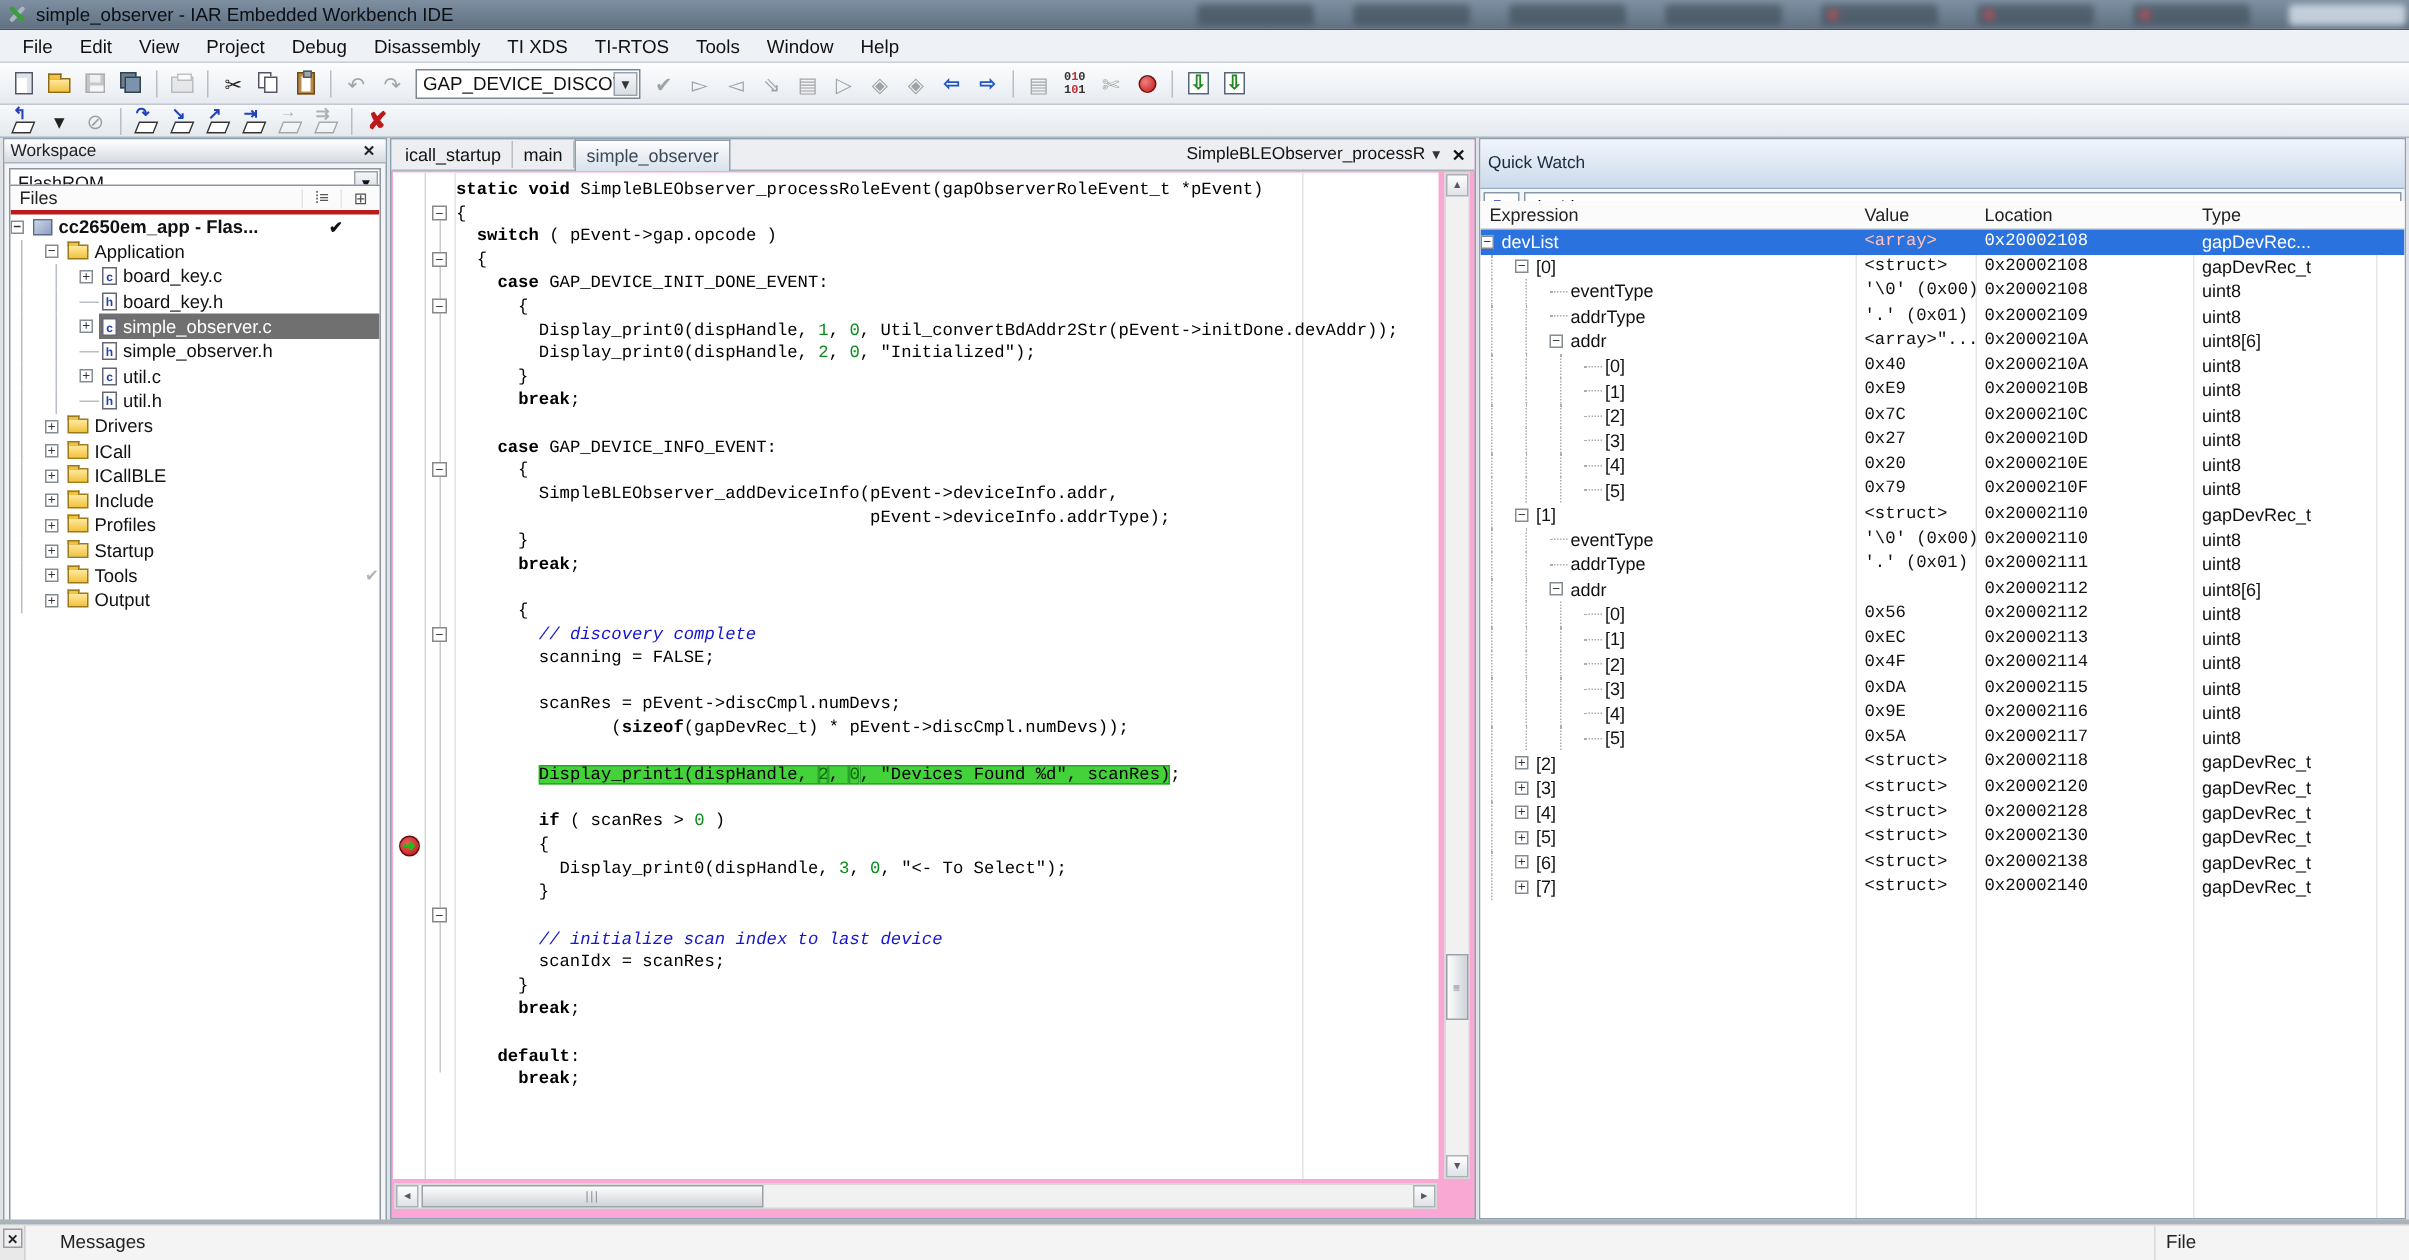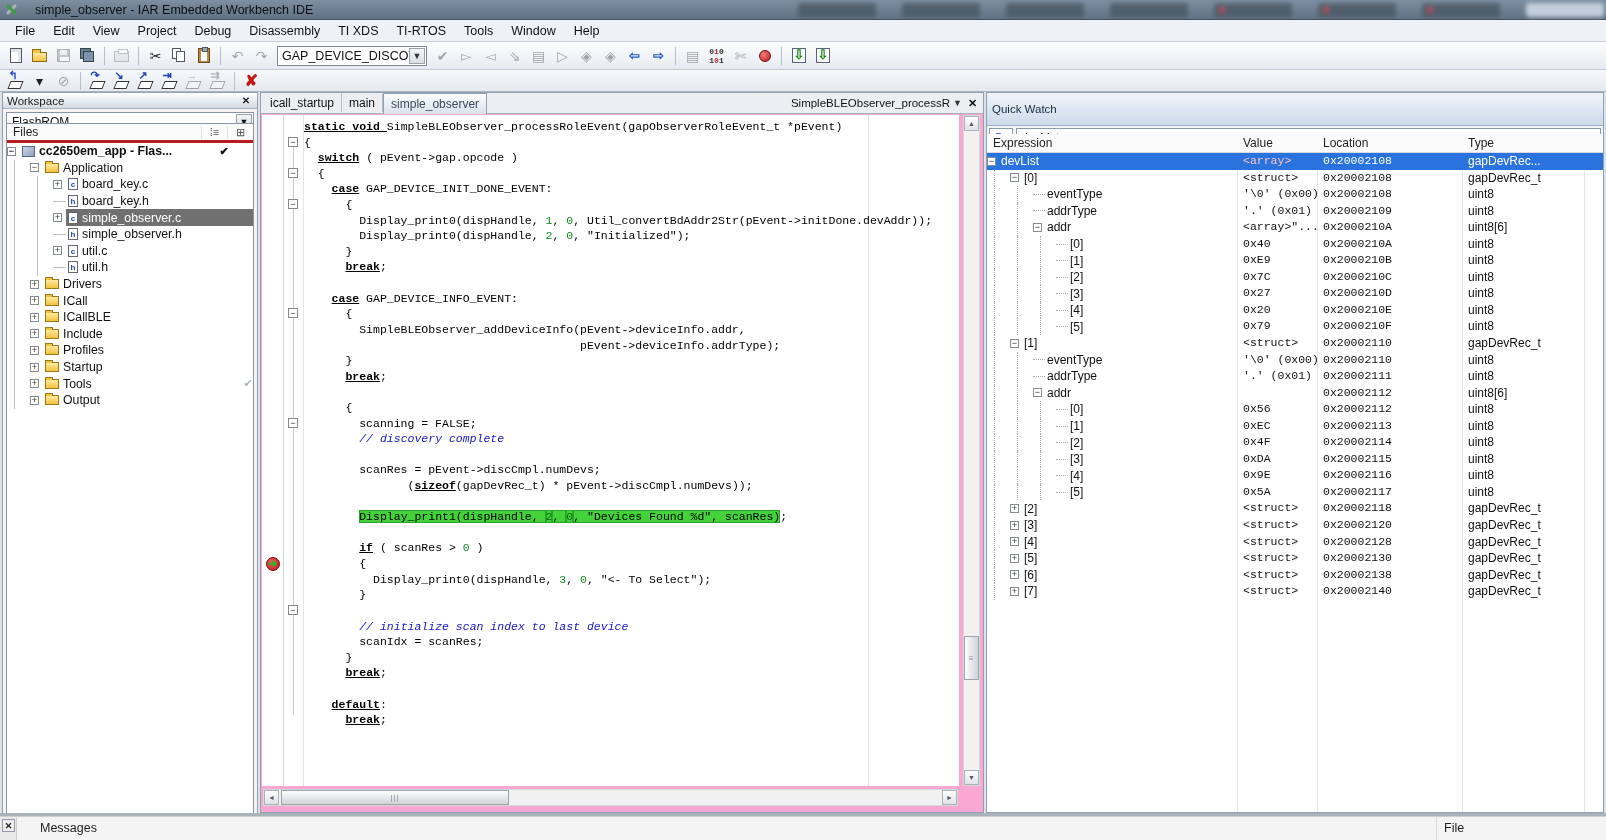--- a/index.html
+++ b/index.html
@@ -3,21 +3,21 @@
 <meta charset="utf-8">
 <style>
   html,body{margin:0;padding:0;background:#c8ccd2;}
   *{box-sizing:border-box;}
   #app{position:relative;width:1606px;height:840px;background:#dfe3e8;overflow:hidden;
        font-family:"Liberation Sans",sans-serif;font-size:12px;color:#111;}
 
   
   #titlebar{position:absolute;left:0;top:0;width:1606px;height:20px;
     background:linear-gradient(#7d8fa1,#5f7183);display:flex;align-items:center;padding-left:4px;
-    border-bottom:1px solid #46525e;gap:11px;}
+    border-bottom:1px solid #46525e;}
   #app-icon{width:15px;height:15px;position:relative;margin-right:5px;flex:0 0 auto;}
   #app-icon .b1,#app-icon .b2{position:absolute;left:6px;top:1px;width:3px;height:13px;border-radius:2px;}
   #app-icon .b1{background:#aab4bc;transform:rotate(45deg);}
   #app-icon .b2{background:#3e9c3e;transform:rotate(-45deg);}
   #title-text{font-size:12.5px;color:#0b0f14;white-space:nowrap;}
   #taskbar-blur{position:absolute;right:2px;top:1px;height:18px;display:flex;gap:26px;align-items:center;}
   .tb-item{width:78px;height:14px;border-radius:3px;background:#3a4650;opacity:.55;filter:blur(2px);position:relative;}
   .tb-item.red::before{content:"";position:absolute;left:4px;top:3px;width:8px;height:8px;border-radius:50%;background:#c03030;}
   .tb-item.light{background:#d8e2ec;opacity:.8;}
 
@@ -125,21 +125,21 @@
   #gutter{position:absolute;left:0;top:0;width:42px;height:100%;background:#fff;border-right:1px solid #e4e4e4;}
   #gutter .gsep{position:absolute;left:21px;top:0;width:1px;height:100%;background:#d8d8d8;}
   #fold-guide{position:absolute;left:31px;width:1px;background:#c8c8c8;}
   .fold-box{position:absolute;left:26px;width:10px;height:10px;border:1px solid #888;background:#fff;
     font-size:9px;line-height:8px;text-align:center;color:#333;}
   #bp-marker{position:absolute;left:4px;width:14px;height:14px;border-radius:50%;
     background:radial-gradient(circle at 38% 35%,#e96060,#bb1414);border:1px solid #6e0d0d;}
   #bp-marker::before{content:"➜";position:absolute;left:1px;top:-1px;font-size:11px;color:#18c018;font-weight:bold;}
   #code{position:absolute;left:42px;top:4px;right:0;}
   .cl{height:15.62px;white-space:pre;font-family:"Liberation Mono",monospace;font-size:11.5px;line-height:15.62px;color:#000;}
-  .cl .k{font-weight:bold;text-decoration:underline;}
+  .cl .k{font-weight:bold;}
   .cl .n{color:#0d8a1f;}
   .cl .c{color:#1515cc;font-style:italic;}
   .cl .s{background:#696969;color:#fff;}
   .cl .hp,.cl .hn{background:#44d23a;box-shadow:0 0 0 1px #2aa42a inset;}
   .cl .hn{color:#0a6e0a;}
   #edge-line{position:absolute;top:0;bottom:0;left:606px;width:1px;background:#e2e2e2;}
   
   .sb{position:absolute;background:#f1f1f1;border:1px solid #d8d8d8;}
   #ed-vscroll{right:3px;top:22px;width:17px;bottom:26px;}
   #ed-hscroll{left:2px;bottom:6px;right:25px;height:17px;}
@@ -572,22 +572,22 @@
           <div class="cl"><span>      </span><span class="k">break</span><span>;</span></div>
           <div class="cl"></div>
           <div class="cl"><span>    </span><span class="k">case</span><span> GAP_DEVICE_INFO_EVENT:</span></div>
           <div class="cl"><span>      {</span></div>
           <div class="cl"><span>        SimpleBLEObserver_addDeviceInfo(pEvent-&gt;deviceInfo.addr,</span></div>
           <div class="cl"><span>                                        pEvent-&gt;deviceInfo.addrType);</span></div>
           <div class="cl"><span>      }</span></div>
           <div class="cl"><span>      </span><span class="k">break</span><span>;</span></div>
           <div class="cl"></div>
           <div class="cl"><span>      {</span></div>
+          <div class="cl"><span>        </span><span class="c">// discovery complete</span></div>
           <div class="cl"><span>        scanning = FALSE;</span></div>
-          <div class="cl"><span>        </span><span class="c">// discovery complete</span></div>
           <div class="cl"></div>
           <div class="cl"><span>        scanRes = pEvent-&gt;discCmpl.numDevs;</span></div>
           <div class="cl"><span>               (</span><span class="k">sizeof</span><span>(gapDevRec_t) * pEvent-&gt;discCmpl.numDevs));</span></div>
           <div class="cl"></div>
           <div class="cl"><span>        </span><span class="hp">Display_print1(dispHandle, </span><span class="hn">2</span><span class="hp">, </span><span class="hn">0</span><span class="hp">, "Devices Found %d", scanRes)</span><span>;</span></div>
           <div class="cl"></div>
           <div class="cl"><span>        </span><span class="k">if</span><span> ( scanRes &gt; </span><span class="n">0</span><span> )</span></div>
           <div class="cl"><span>        {</span></div>
           <div class="cl"><span>          Display_print0(dispHandle, </span><span class="n">3</span><span>, </span><span class="n">0</span><span>, "&lt;- To Select");</span></div>
           <div class="cl"><span>        }</span></div>

